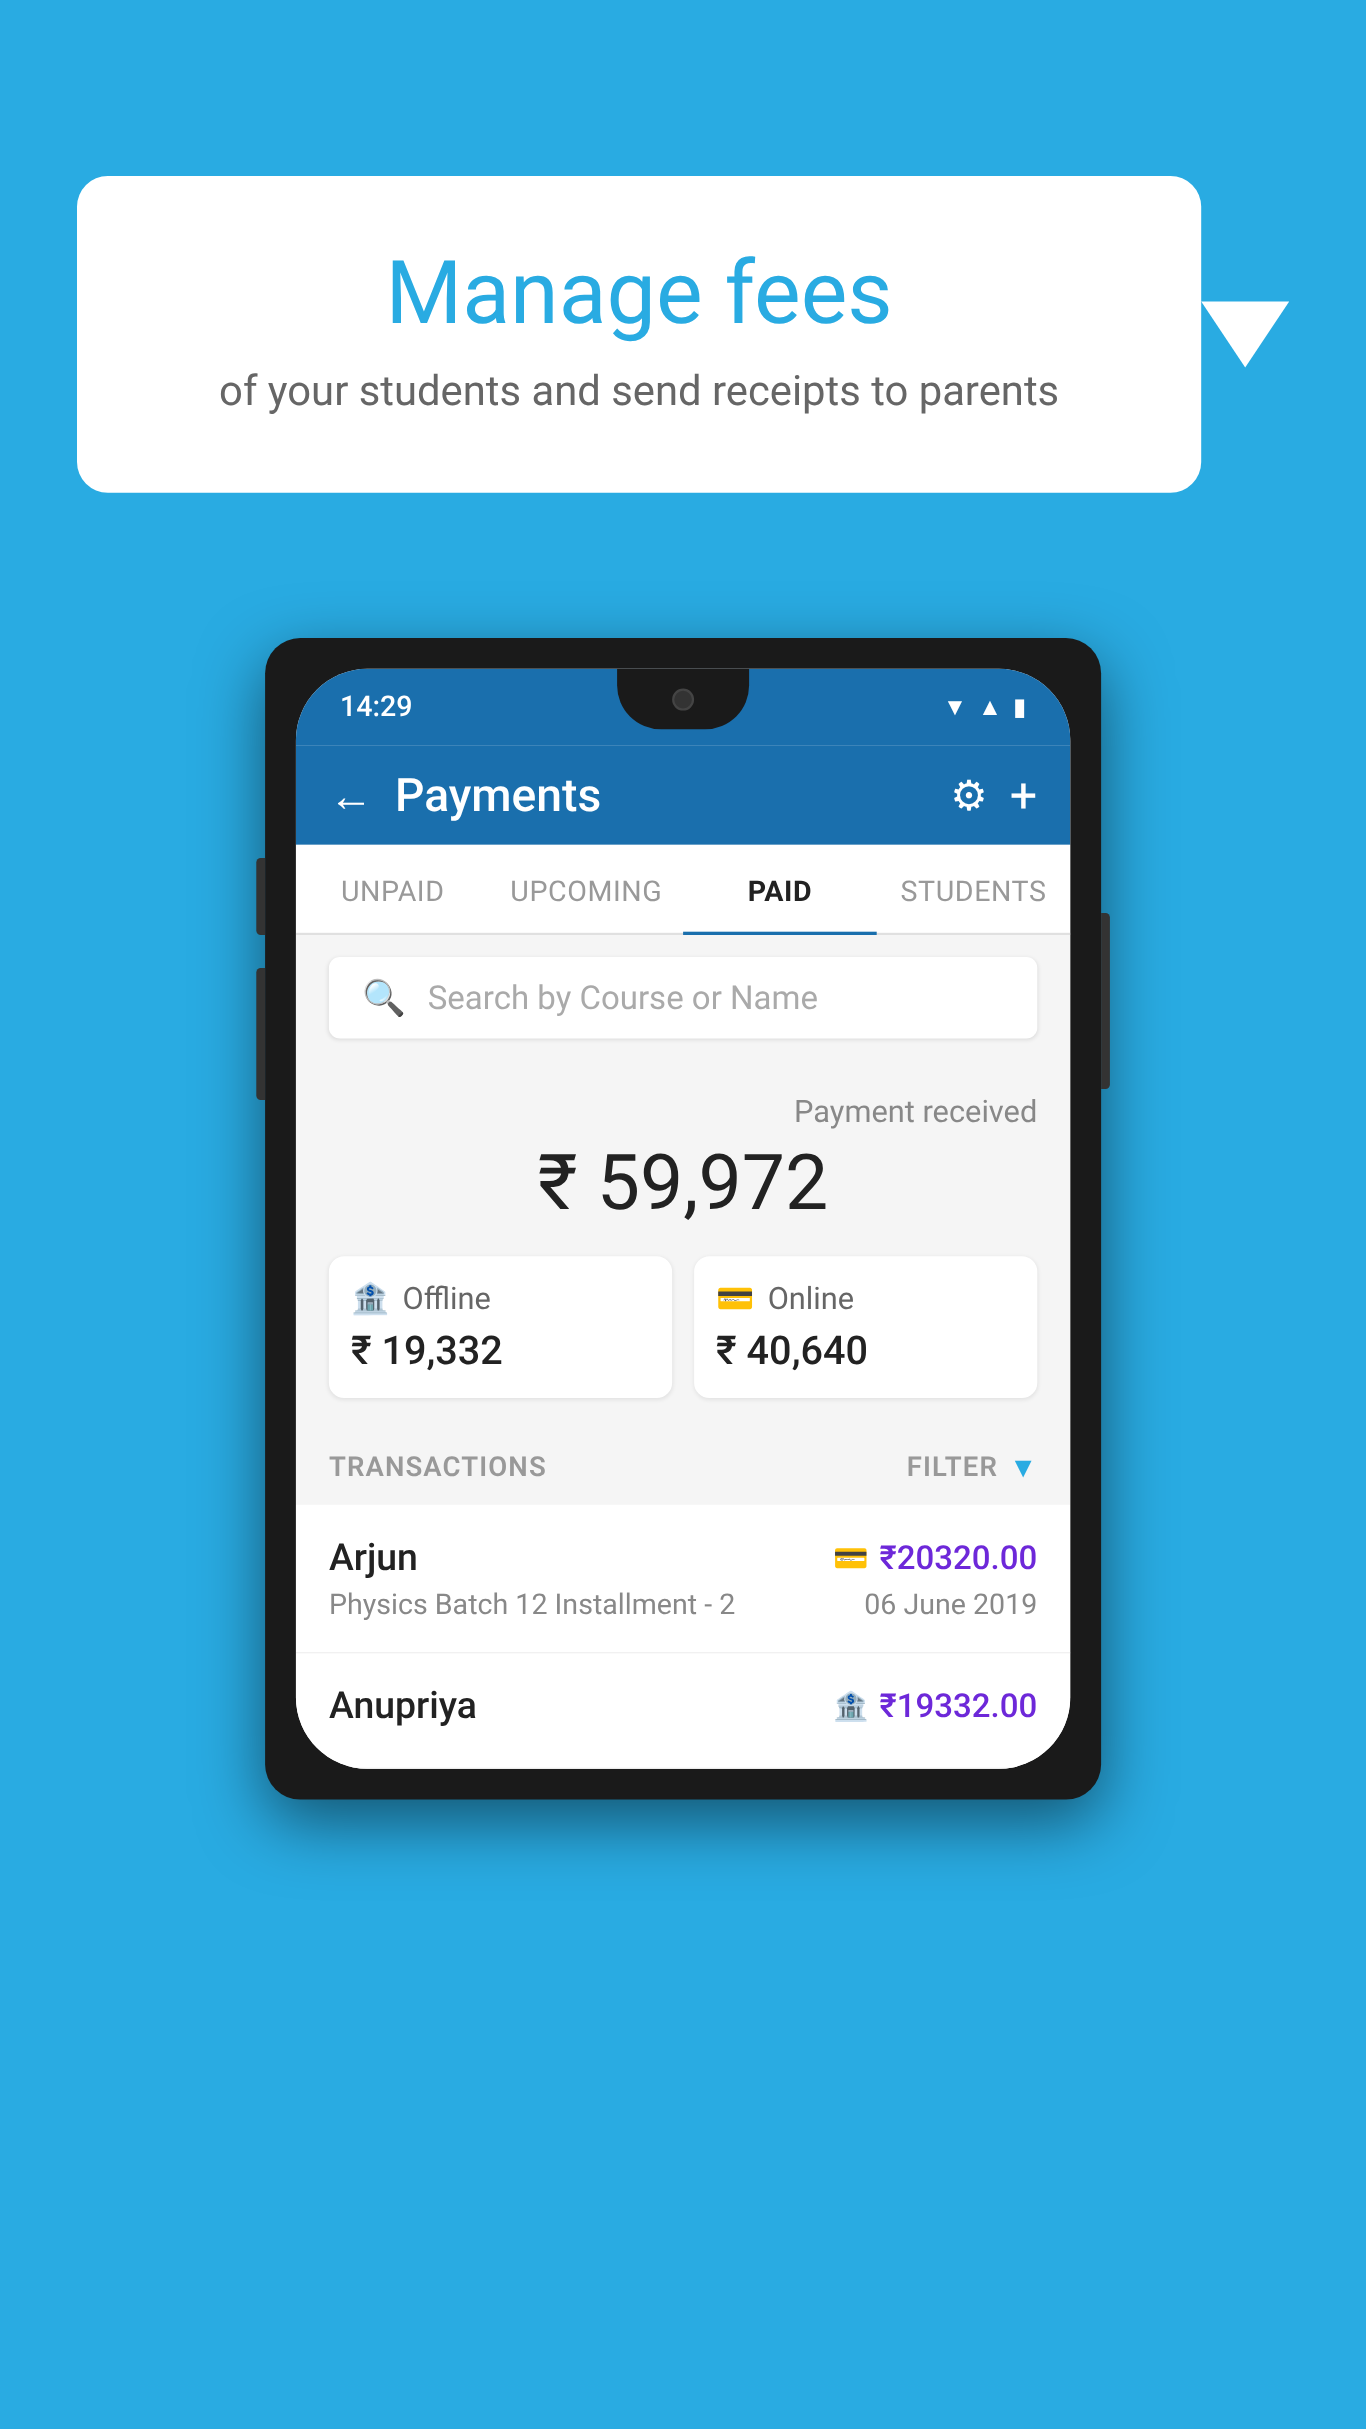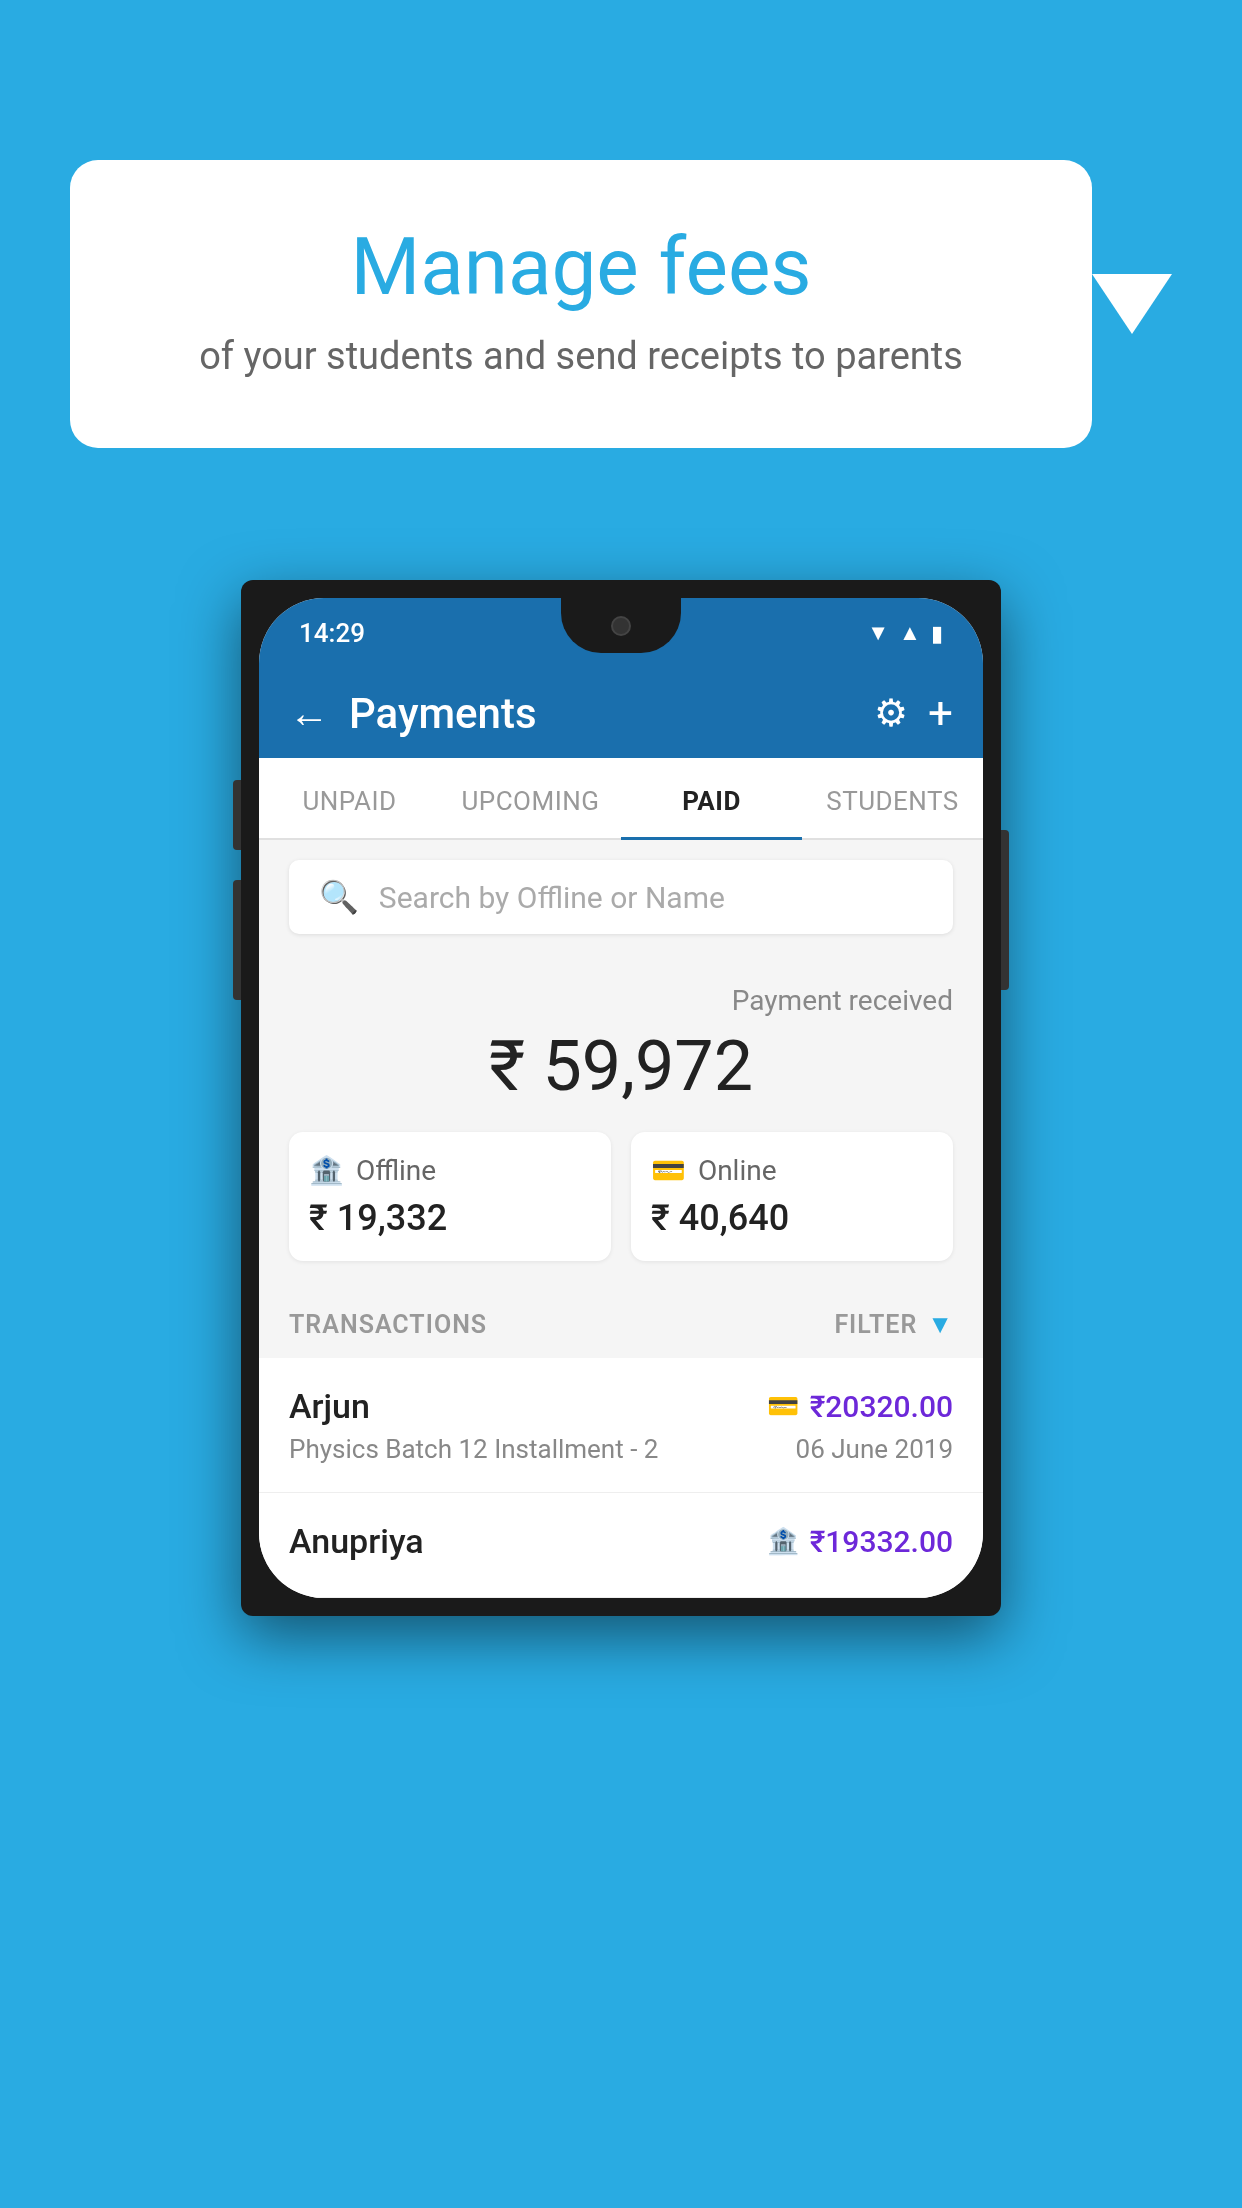--- a/index.html
+++ b/index.html
@@ -52,22 +52,22 @@
     
     .phone-container {
       position: absolute;
       top: 580px;
       left: 50%;
       transform: translateX(-50%);
       width: 760px;
     }
     .phone-outer {
       background: #1a1a1a;
-      border-radius: 12px;
-      padding: 18px;
+      border-radius: 32px;
+      padding: 28px;
       box-shadow: 0 20px 60px rgba(0,0,0,0.5);
       position: relative;
     }
     .phone-screen {
       background: #f5f5f5;
       border-radius: 65px;
       overflow: hidden;
       position: relative;
     }
 
@@ -417,21 +417,21 @@
           <span>PAID</span>
         </div>
         <div class="tab-item">
           <span>STUDENTS</span>
         </div>
       </div>
 
       <div class="search-container">
         <div class="search-bar">
           <span class="search-icon-el">🔍</span>
-          <span class="search-placeholder">Search by Offline or Name</span>
+          <span class="search-placeholder">Search by Course or Name</span>
         </div>
       </div>
 
       <div class="payment-summary">
         <div class="payment-received-label">Payment received</div>
         <div class="payment-amount">₹ 59,972</div>
         <div class="payment-cards">
           <div class="payment-card">
             <div class="payment-card-header">
               <span class="payment-card-icon">🏦</span>

